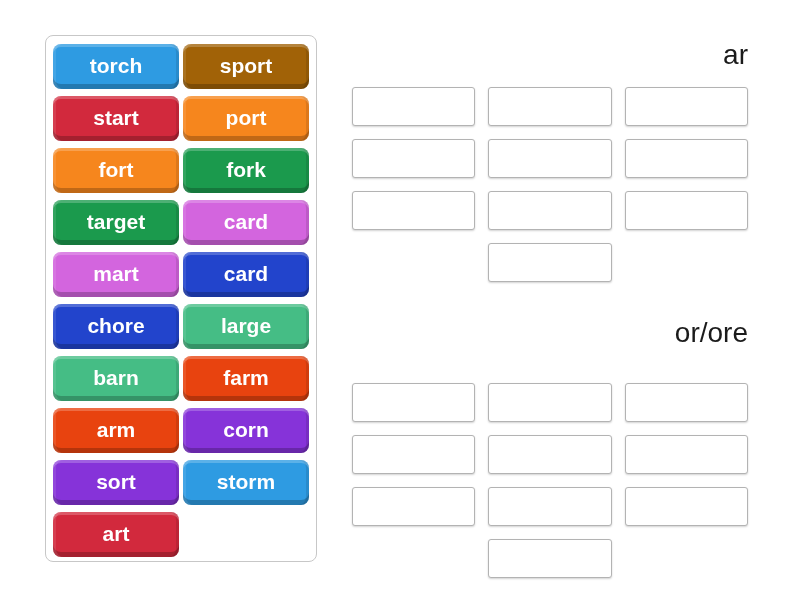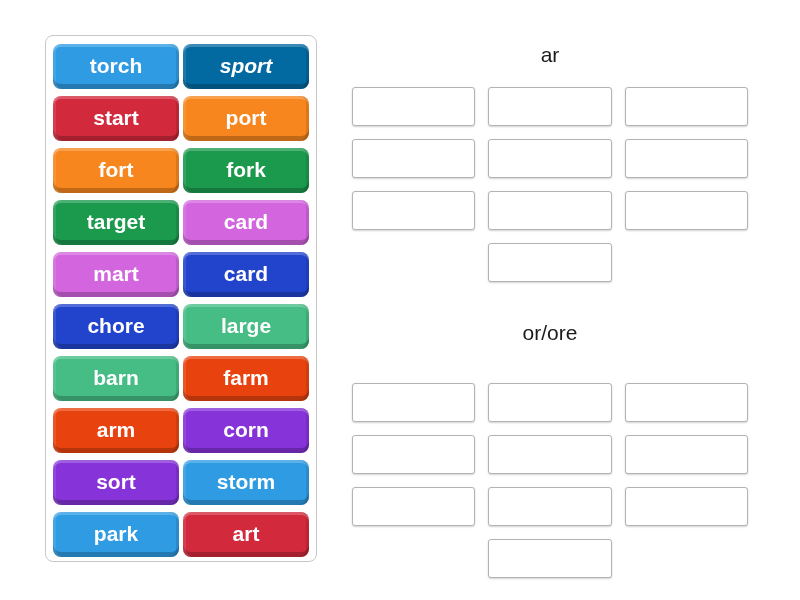--- a/index.html
+++ b/index.html
@@ -49,22 +49,22 @@
   .group {
     position: absolute;
     left: 352px;
     width: 396px;
   }
   .group-ar    { top: 33px; }
   .group-orore { top: 311px; }
   .group-header {
     height: 44px;
     line-height: 44px;
-    text-align: center;
-    font-size: 21px;
+    text-align: right;
+    font-size: 28px;
     color: #1b1b1b;
     margin-bottom: 10px;
   }
   .group-orore .group-header { margin-bottom: 28px; }
   .slot-grid {
     display: grid;
     grid-template-columns: repeat(3, 1fr);
     column-gap: 13px;
     row-gap: 13px;
   }
@@ -78,21 +78,21 @@
   .slot-grid .slot:nth-child(10) { grid-column: 2; }
 </style>
 </head>
 <body>
 
 <div class="word-bank">
   <div class="tile-grid">
       <div class="tile" style="background: rgb(46, 155, 226);">
     <span class="tile-label">torch</span>
   </div>
-      <div class="tile" style="background: #0369a1; font-style: italic;">
+      <div class="tile" style="background: #a16207;">
     <span class="tile-label">sport</span>
   </div>
       <div class="tile" style="background: rgb(210, 41, 61);">
     <span class="tile-label">start</span>
   </div>
       <div class="tile" style="background: rgb(246, 134, 29);">
     <span class="tile-label">port</span>
   </div>
       <div class="tile" style="background: rgb(246, 134, 29);">
     <span class="tile-label">fort</span>
@@ -129,23 +129,20 @@
   </div>
       <div class="tile" style="background: rgb(134, 51, 217);">
     <span class="tile-label">corn</span>
   </div>
       <div class="tile" style="background: rgb(134, 51, 217);">
     <span class="tile-label">sort</span>
   </div>
       <div class="tile" style="background: rgb(46, 155, 226);">
     <span class="tile-label">storm</span>
   </div>
-      <div class="tile" style="background: rgb(46, 155, 226);">
-    <span class="tile-label">park</span>
-  </div>
       <div class="tile" style="background: rgb(210, 41, 61);">
     <span class="tile-label">art</span>
   </div>
     </div>
 </div>
 
 <div class="group group-ar">
   <div class="group-header">ar</div>
   <div class="slot-grid">
       <div class="slot"></div>

